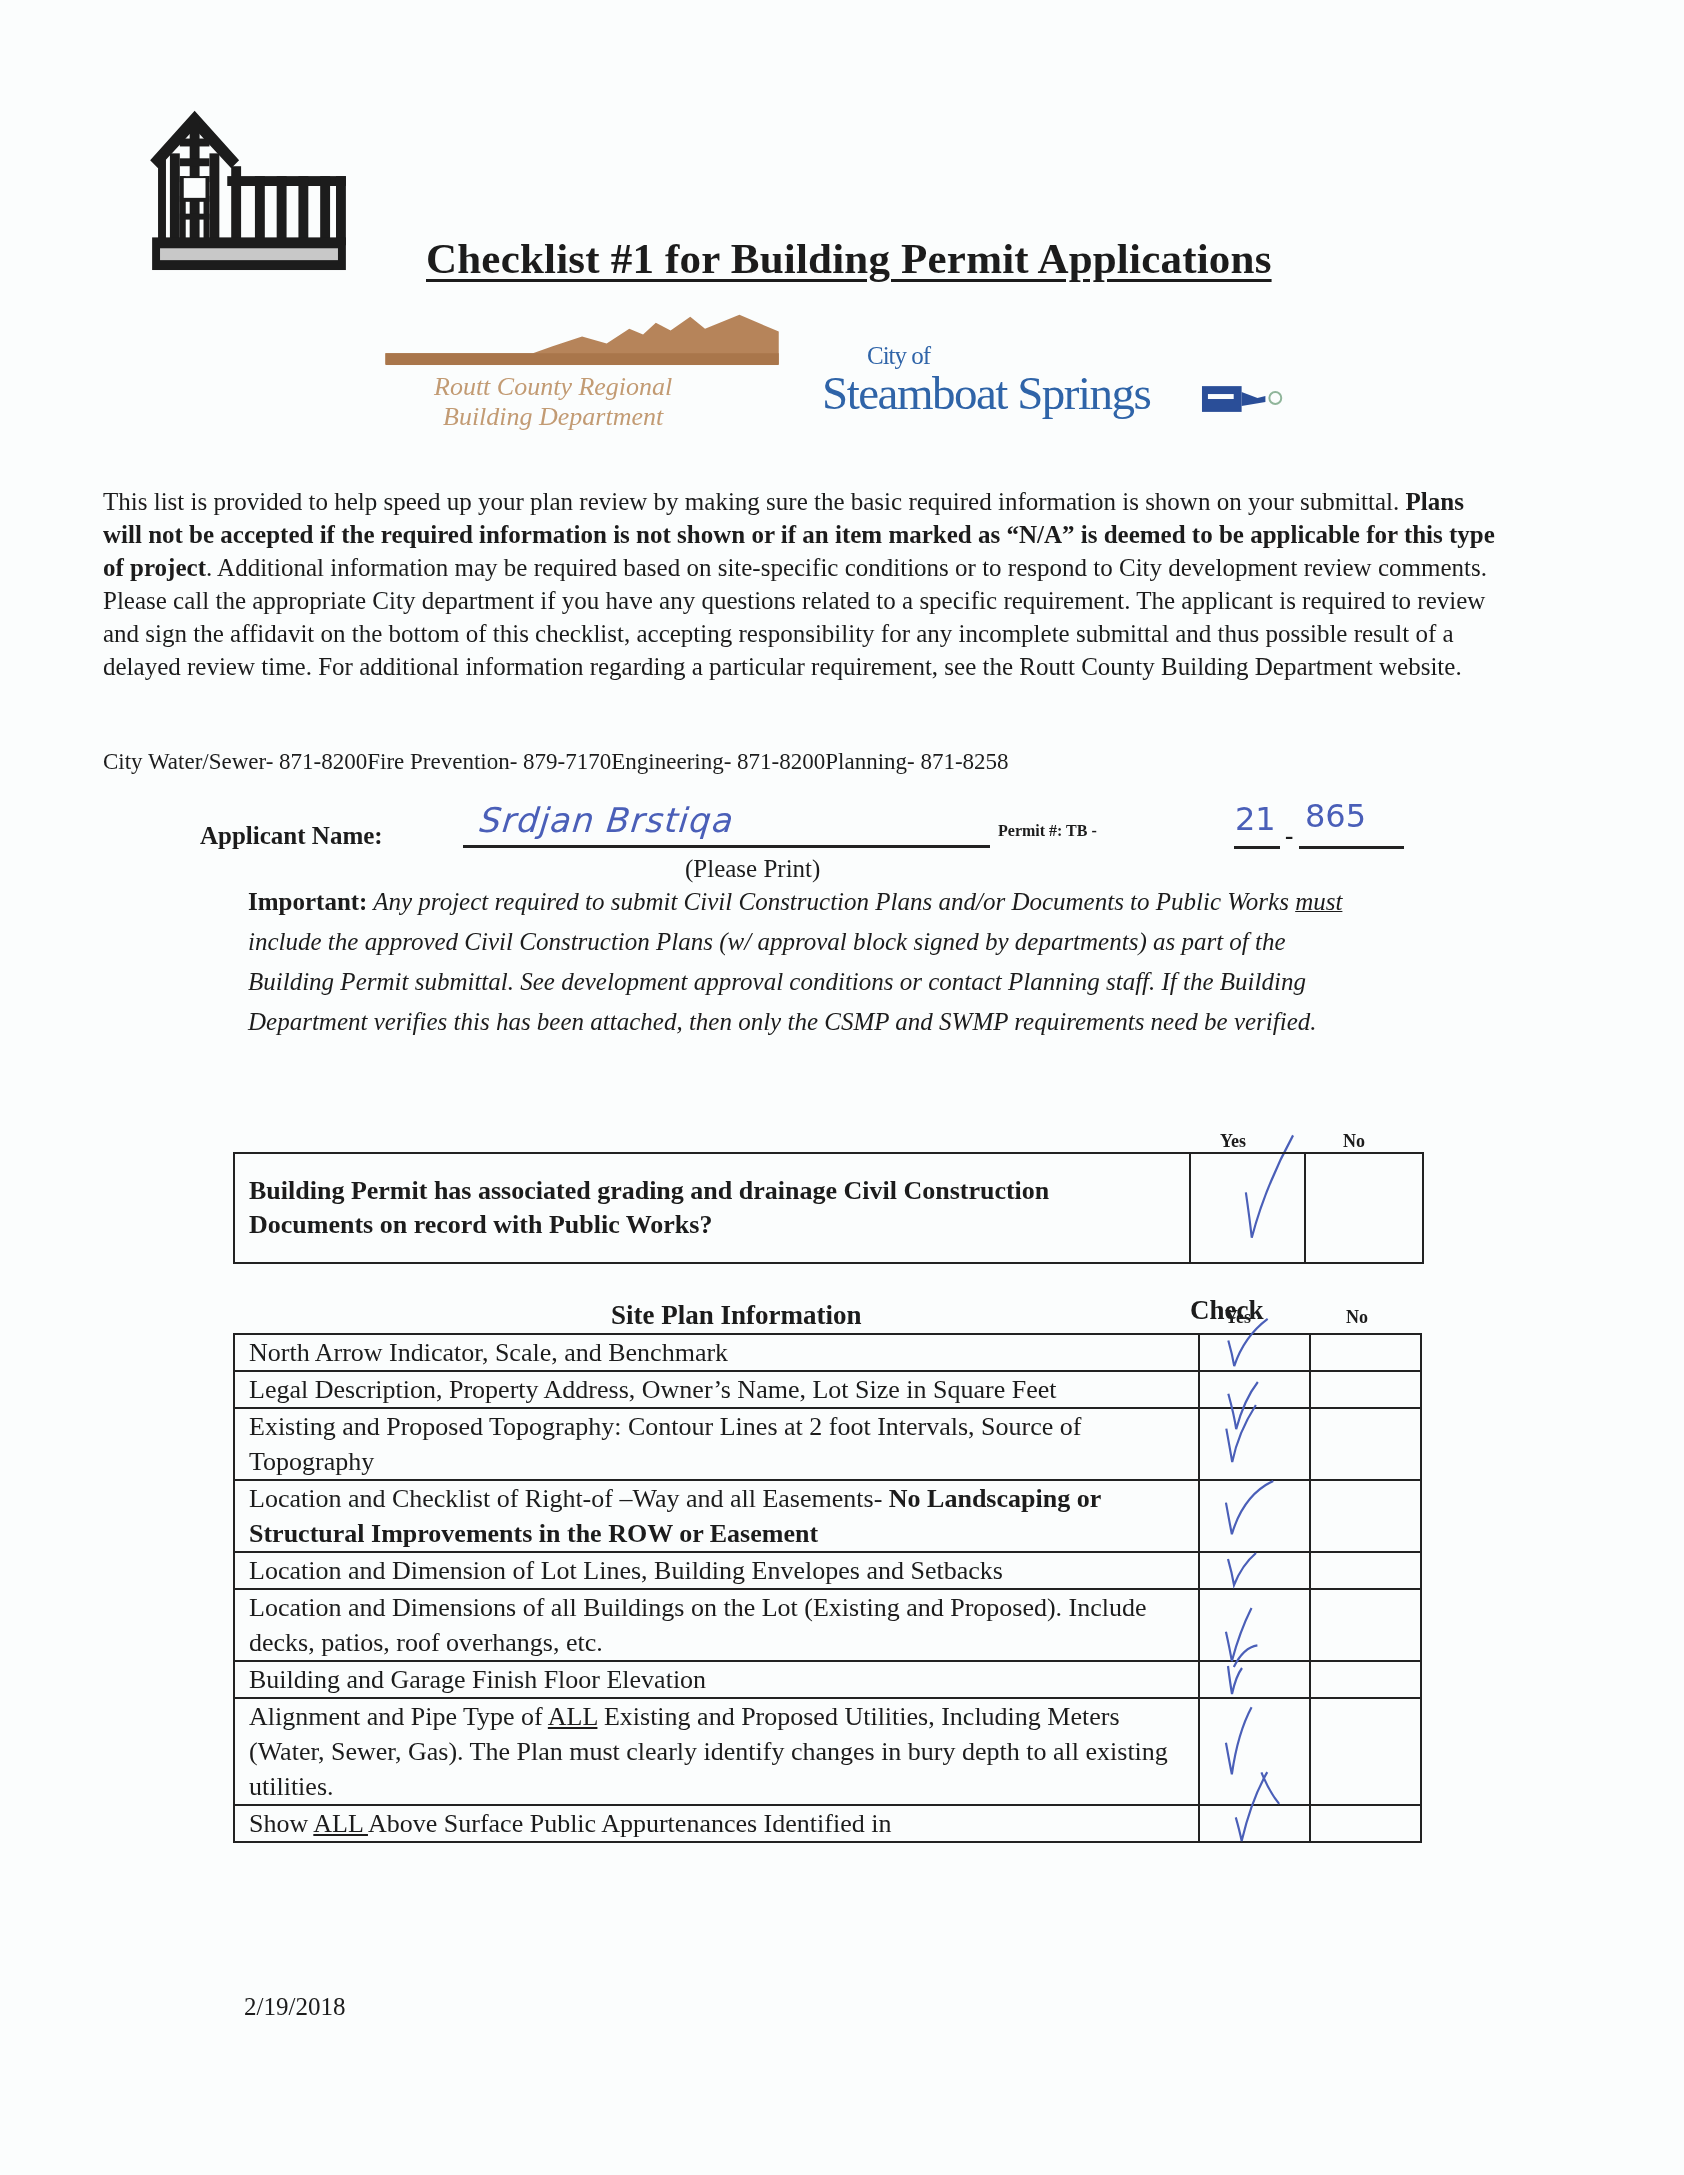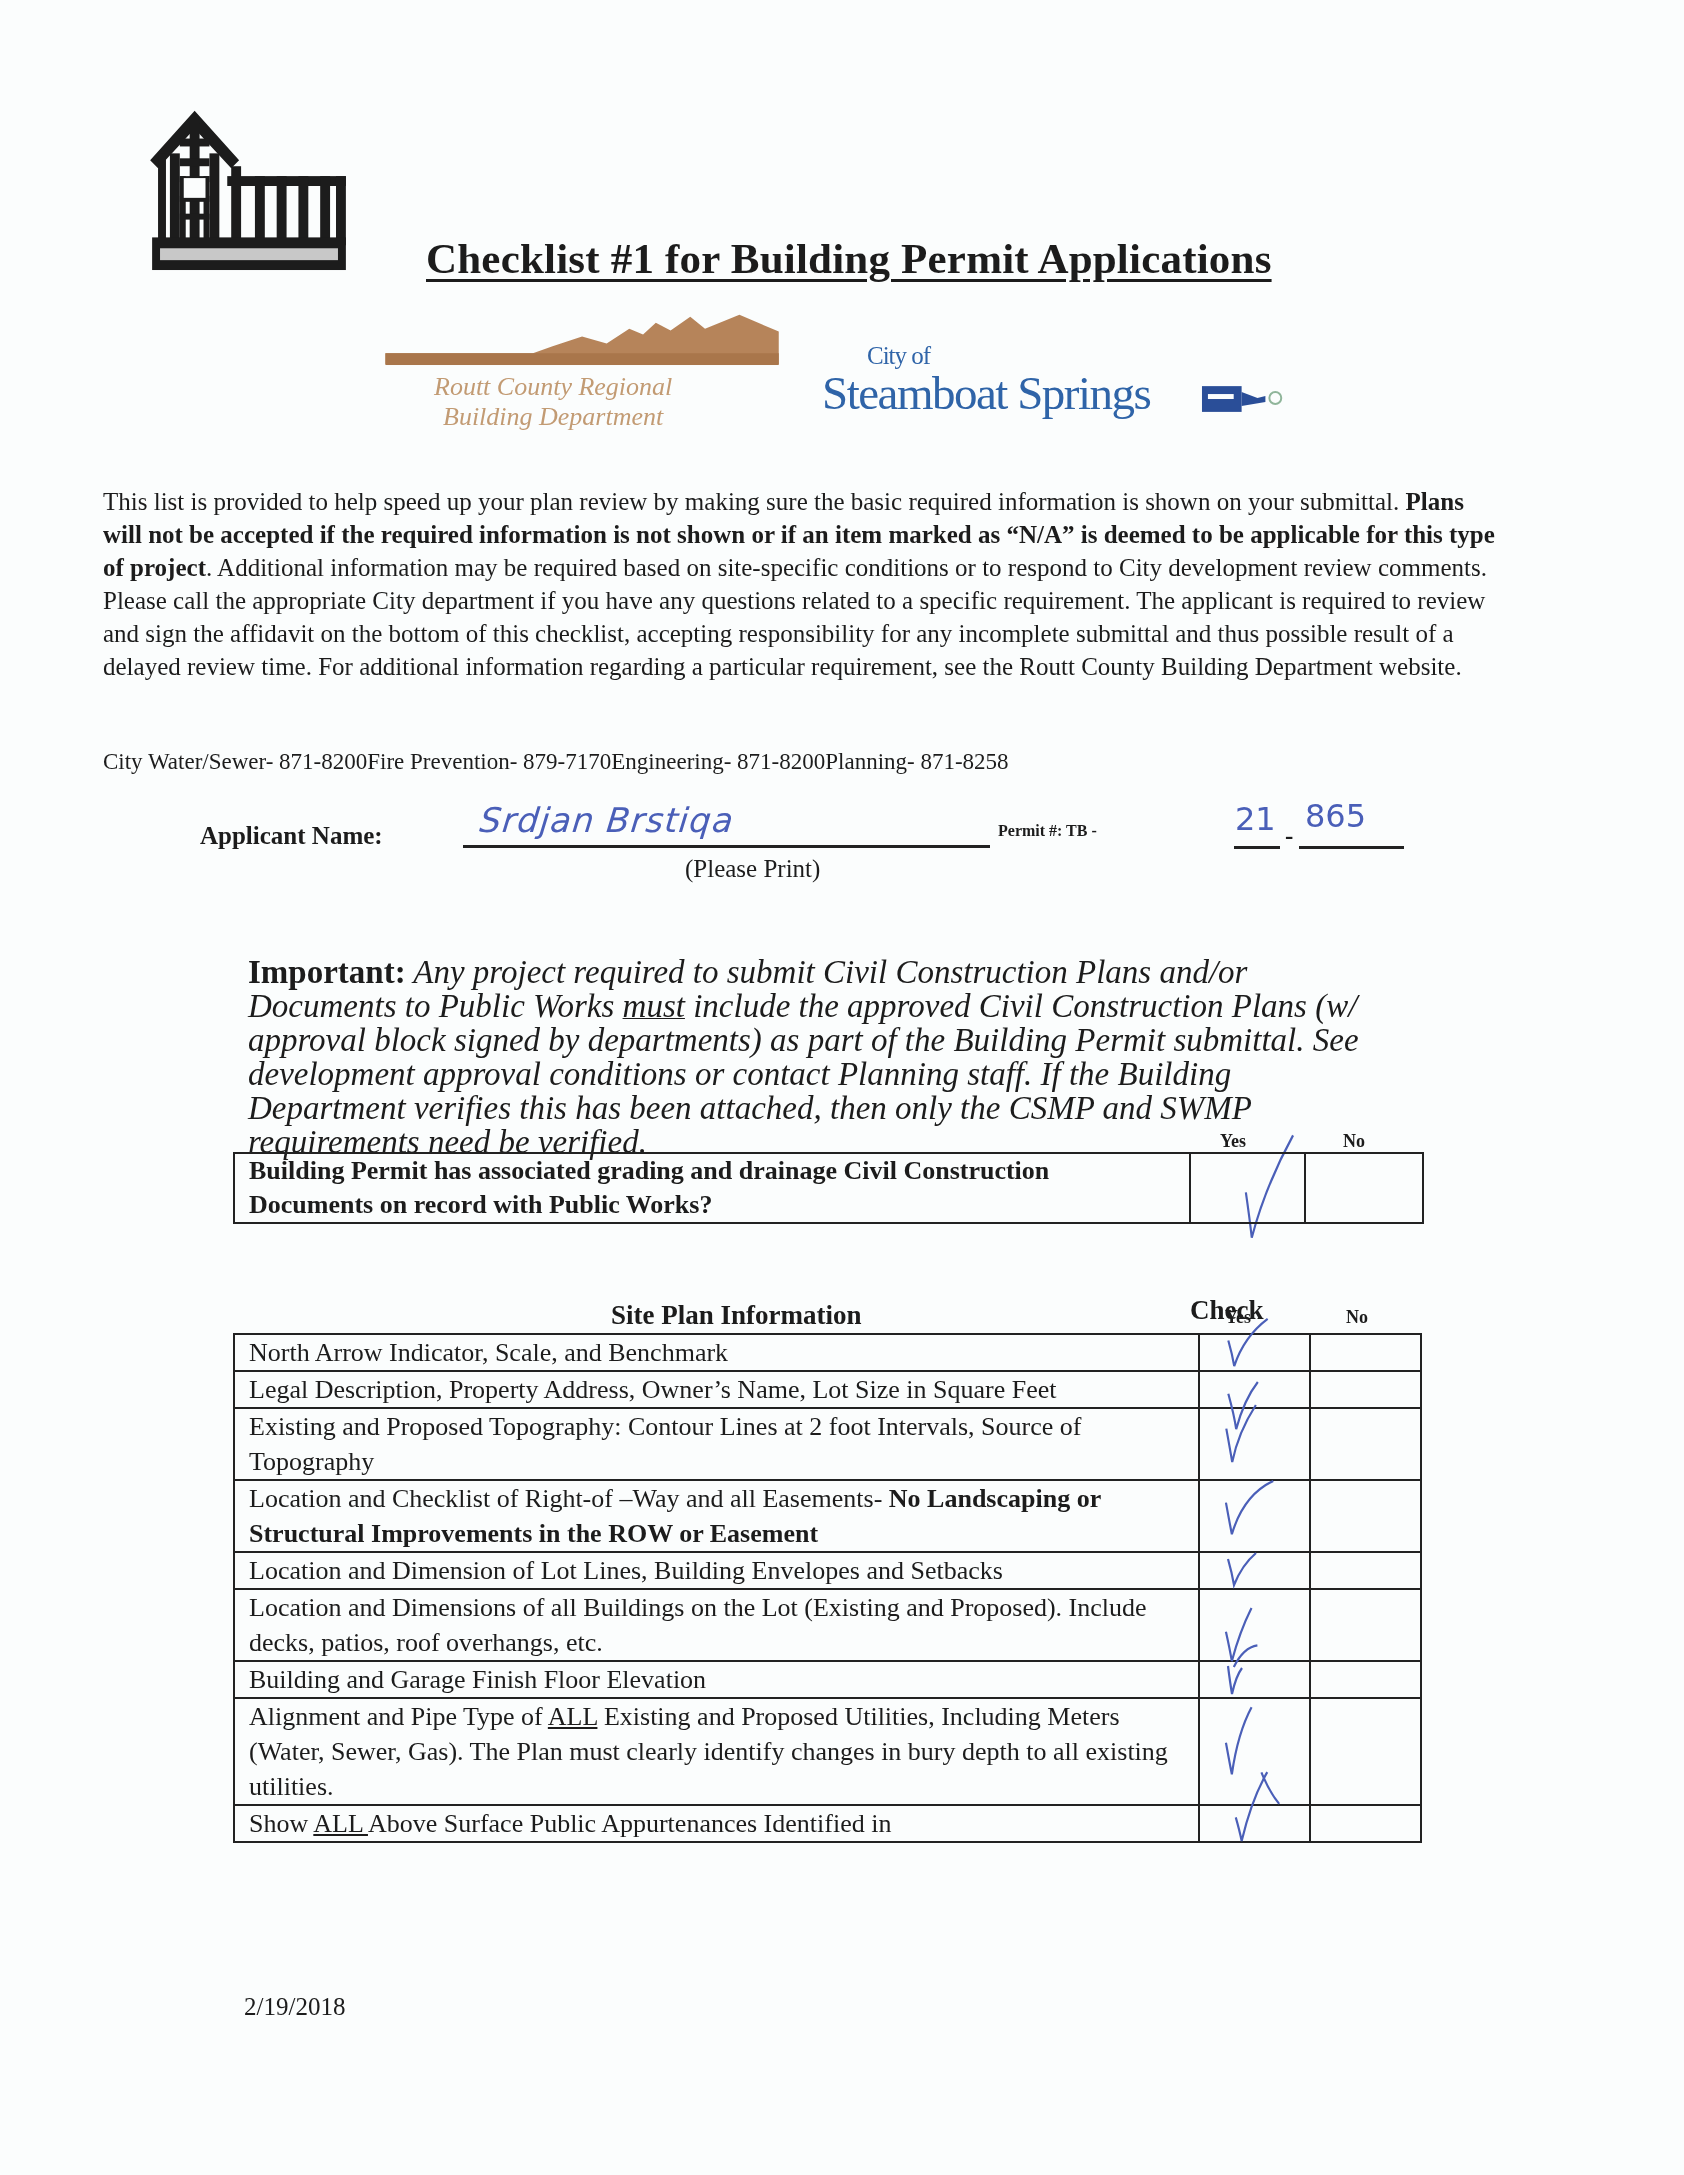--- a/index.html
+++ b/index.html
@@ -52,31 +52,31 @@
   #please-print { left: 685px; top: 855px; font-size: 25px; }
   #permit-label { left: 998px; top: 822px; font-size: 16px; font-weight: bold; }
   #permit-part1-line { left: 1234px; top: 846px; width: 46px; height: 3px; background: #222; }
   #permit-part1 { left: 1235px; top: 800px; font-family: "DejaVu Sans", sans-serif; font-size: 32px; color: #4a5fb8; }
   #permit-dash { left: 1285px; top: 822px; font-size: 25px; font-weight: bold; }
   #permit-part2-line { left: 1299px; top: 846px; width: 105px; height: 3px; background: #222; }
   #permit-part2 { left: 1305px; top: 797px; font-family: "DejaVu Sans", sans-serif; font-size: 32px; color: #4a5fb8; }
 
   
   #important {
-    left: 248px; top: 955px; width: 1129px; font-size: 33px; line-height: 34px; font-style: italic;
+    left: 248px; top: 882px; width: 1129px; font-size: 25px; line-height: 40px; font-style: italic;
   }
   #important .imp-label { font-style: normal; font-weight: bold; }
   #important u { text-decoration-thickness: 1px; }
 
   
   table { border-collapse: collapse; }
   .check-head { font-size: 18px; font-weight: bold; text-align: center; }
   #q-table { left: 233px; top: 1152px; width: 1191px; }
   #q-table td { border: 2.5px solid #222; }
-  #q-table .q-text { font-size: 26px; font-weight: bold; line-height: 34px; padding: 0 14px; }
+  #q-table .q-text { font-size: 26px; font-weight: bold; line-height: 34px; padding: 20px 14px; }
   #q-table .yes, #q-table .no { width: 111px; }
   #q-table .no { width: 114px; }
 
   #q-yes-head { left: 1220px; top: 1131px; }
   #q-no-head { left: 1343px; top: 1131px; }
 
   #check-head { left: 1190px; top: 1267px; font-size: 27px; font-weight: bold; margin-top: 28px; }
   #site-title { left: 611px; top: 1300px; font-size: 27px; font-weight: bold; }
   #site-yes-head { left: 1225px; top: 1307px; }
   #site-no-head { left: 1346px; top: 1307px; }

